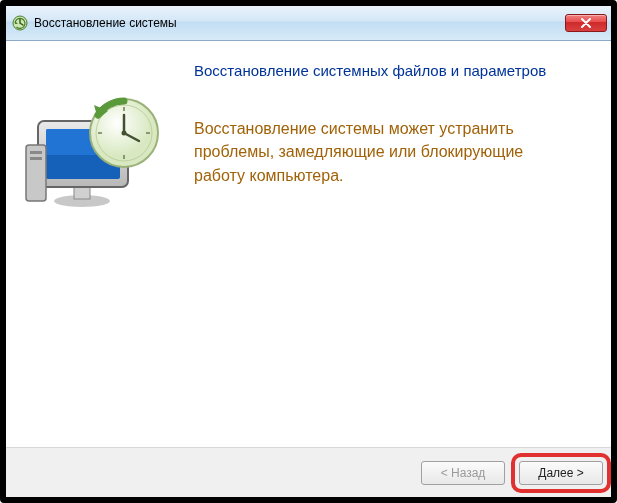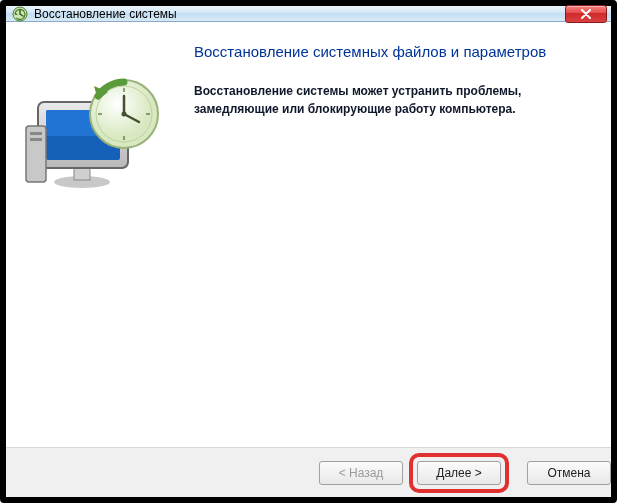--- a/index.html
+++ b/index.html
@@ -14,21 +14,21 @@
   .outer {
     width: 617px;
     height: 503px;
     border: 6px solid #000;
     border-radius: 4px;
     background: #fff;
     display: flex;
     flex-direction: column;
   }
   .titlebar {
-    height: 16px;
+    height: 35px;
     background: linear-gradient(to bottom, #e9f3fb 0%, #d4e7f7 45%, #c2ddf3 46%, #d7eaf8 100%);
     border-bottom: 1px solid #8ba9c7;
     display: flex;
     align-items: center;
     padding: 0 2px 0 6px;
     position: relative;
   }
   .title-icon {
     width: 16px; height: 16px;
     margin-right: 6px;
@@ -66,29 +66,28 @@
     width: 150px; height: 120px;
     position: relative;
   }
   .text-col {
     flex: 1;
   }
   .heading {
     color: #003399;
     font-size: 15px;
     line-height: 1.35;
-    margin-bottom: 21px;
+    margin-bottom: 36px;
   }
   .para {
-    color: #0f172a;
-    font-size: 12px;
+    color: #a16207;
+    font-size: 16px;
     line-height: 1.45;
     margin-bottom: 16px;
     max-width: 360px;
-    font-weight: bold;
   }
   .button-area {
     background: #f0f0f0;
     border-top: 1px solid #d8d8d8;
     height: 50px;
     display: flex;
     align-items: center;
     justify-content: flex-end;
     gap: 6px;
   }
@@ -187,16 +186,15 @@
       <div class="heading">Восстановление системных файлов и параметров</div>
       <div class="para">Восстановление системы может устранить проблемы, замедляющие или блокирующие работу компьютера.</div>
     </div>
   </div>
 
   <div class="button-area">
     <button class="btn" disabled="">&lt; Назад</button>
     <span class="highlight-wrap">
       <button class="btn">Далее &gt;</button>
     </span>
-    <button class="btn cancel">Отмена</button>
   </div>
 
 </div>
 
 </body></html>

